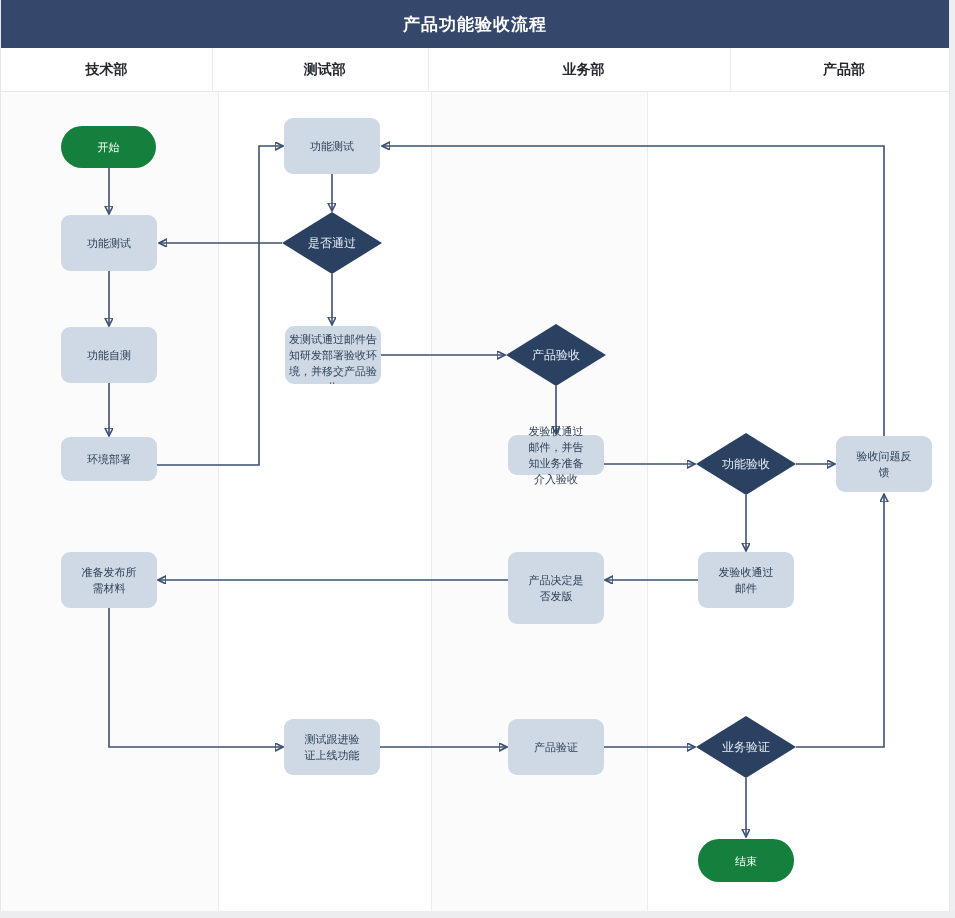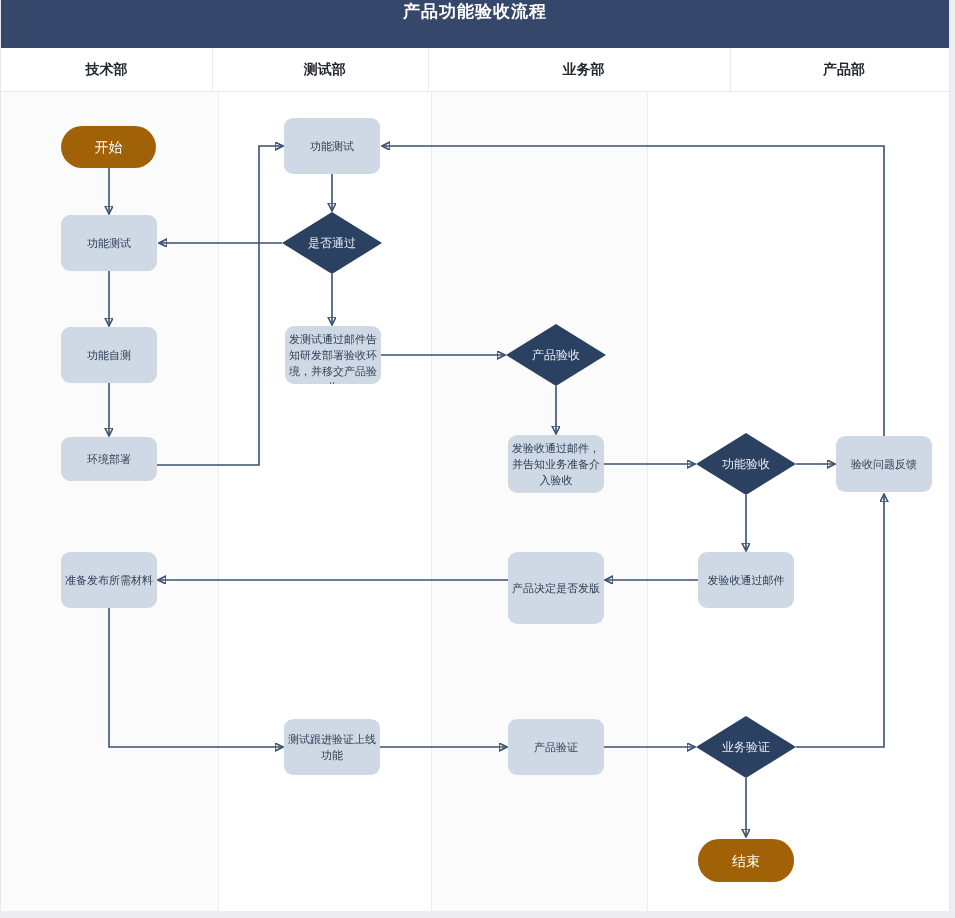--- a/index.html
+++ b/index.html
@@ -10,21 +10,21 @@
   }
   .canvas{
     position:relative;width:950px;height:911px;background:#ffffff;
     border-left:1px solid #e7e8ea;border-right:1px solid #e7e8ea;
     box-sizing:border-box;
   }
   
   .titlebar{
     position:absolute;left:0;top:0;width:100%;height:48px;
     background:#35486b;color:#ffffff;
-    display:flex;align-items:flex-start;justify-content:center;
+    display:flex;align-items:center;justify-content:center;
     font-size:17px;font-weight:bold;letter-spacing:1px;
   }
   .lane-head-row{
     position:absolute;left:0;top:48px;width:100%;height:44px;
     display:flex;border-bottom:1px solid #e7e8ea;box-sizing:border-box;gap:8px;
   }
   .lane-head{
     display:flex;align-items:center;justify-content:center;
     font-size:14px;font-weight:bold;color:#24292f;
     border-right:1px solid #ededf0;box-sizing:border-box;
@@ -38,23 +38,23 @@
   
   svg.wires{position:absolute;left:0;top:0;width:955px;height:918px;pointer-events:none;}
   svg.wires path{fill:none;stroke:#3c5071;stroke-width:1.6px;}
   
   .node{
     position:absolute;box-sizing:border-box;
     display:flex;align-items:center;justify-content:center;
     text-align:center;font-size:11px;line-height:16px;color:#2c3e55;
     cursor:default;
   }
-  .node-rect{background:#cfd9e5;border-radius:9px;padding:0 1px;}
+  .node-rect{background:#cfd9e5;border-radius:9px;padding:0 17px;}
   .node-terminal{
-    background:#a16207;color:#ffffff;border-radius:21px;font-size:14px;
+    background:#15803d;color:#ffffff;border-radius:21px;font-size:11px;
   }
   .node-decision{
     background:#2b4162;color:#e9eef5;
     clip-path:polygon(50% 0%,100% 50%,50% 100%,0% 50%);
     font-size:12px;
   }
   .node-overflow{
     align-items:flex-start;overflow:hidden;padding:5px 3px 0 3px;
   }
   
@@ -116,21 +116,21 @@
   <div class="node node-rect" style="left:60px;top:327px;width:96px;height:56px">功能自测</div>
   <div class="node node-rect" style="left:60px;top:437px;width:96px;height:44px">环境部署</div>
   <div class="node node-rect" style="left:60px;top:552px;width:96px;height:56px">准备发布所需材料</div>
 
   <div class="node node-rect" style="left:283px;top:118px;width:96px;height:56px">功能测试</div>
   <div class="node node-decision" style="left:281px;top:212px;width:100px;height:62px">是否通过</div>
   <div class="node node-rect node-overflow" style="left:284px;top:326px;width:96px;height:58px">发测试通过邮件告知研发部署验收环境，并移交产品验收</div>
   <div class="node node-rect" style="left:283px;top:719px;width:96px;height:56px">测试跟进验证上线功能</div>
 
   <div class="node node-decision" style="left:505px;top:324px;width:100px;height:62px">产品验收</div>
-  <div class="node node-rect" style="left:507px;top:435px;width:96px;height:58px">发验收通过邮件，并告知业务准备介入验收</div>
+  <div class="node node-rect" style="left:507px;top:435px;width:96px;height:40px">发验收通过邮件，并告知业务准备介入验收</div>
   <div class="node node-rect" style="left:507px;top:552px;width:96px;height:72px">产品决定是否发版</div>
   <div class="node node-rect" style="left:507px;top:719px;width:96px;height:56px">产品验证</div>
 
   <div class="node node-decision" style="left:695px;top:433px;width:100px;height:62px">功能验收</div>
   <div class="node node-rect" style="left:835px;top:436px;width:96px;height:56px">验收问题反馈</div>
   <div class="node node-rect" style="left:697px;top:552px;width:96px;height:56px">发验收通过邮件</div>
   <div class="node node-decision" style="left:695px;top:716px;width:100px;height:62px">业务验证</div>
   <div class="node node-terminal" style="left:697px;top:839px;width:96px;height:43px">结束</div>
 
 </div>

